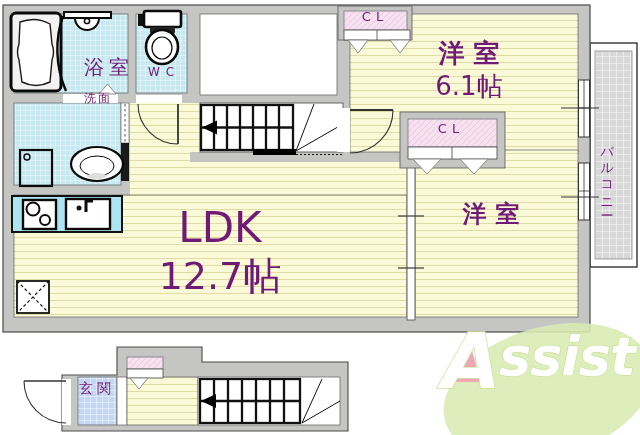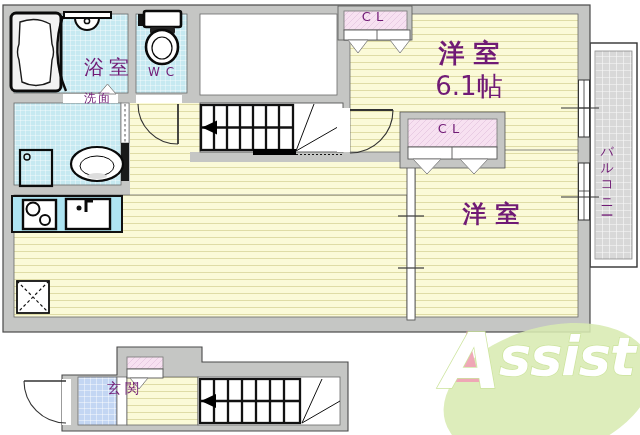--- a/index.html
+++ b/index.html
@@ -14,21 +14,21 @@
   .lbl-wash{left:14px;top:88px;width:88px;font-size:12px;letter-spacing:2px;line-height:20px;margin-left:40px;}
   .lbl-cl1{left:342px;top:9px;width:66px;font-size:13px;letter-spacing:5px;}
   .lbl-cl2{left:404px;top:121px;width:94px;font-size:13px;letter-spacing:5px;}
   .lbl-room1{left:390px;top:37px;width:158px;font-size:26px;line-height:33px;}
   .lbl-room2{left:412px;top:199px;width:158px;font-size:24px;line-height:31px;}
   .lbl-ldk{left:112px;top:203px;width:216px;font-size:42px;line-height:49px;}
   .lbl-ldk .size{font-size:38px;}
   .lbl-room1 .name,.lbl-room2 .name{letter-spacing:9px;text-indent:9px;font-weight:bold;}
   .lbl-balcony{left:599px;top:109px;height:130px;font-size:13px;letter-spacing:3px;
     writing-mode:vertical-rl;}
-  .lbl-entrance{left:72px;top:380px;width:50px;font-size:14px;letter-spacing:4px;padding-left:28px;}
+  .lbl-entrance{left:72px;top:380px;width:50px;font-size:14px;letter-spacing:4px;}
 </style>
 </head>
 <body>
 
 <div id="stage">
 <svg id="plan-svg" width="640" height="435" viewBox="0 0 640 435">
   <defs>
     <pattern id="floorP" width="8" height="7" patternUnits="userSpaceOnUse">
       <rect width="8" height="7" fill="#fbfad8"></rect>
       <line x1="0" y1="6.5" x2="8" y2="6.5" stroke="#dfdca6" stroke-width="1"></line>
@@ -217,15 +217,19 @@
 </div>
 <div class="lbl lbl-cl1">CL</div>
 <div class="lbl lbl-cl2">CL</div>
 <div class="lbl lbl-room1">
   <div class="name">洋室</div>
   <div class="size">6.1帖</div>
 </div>
 <div class="lbl lbl-room2">
   <div class="name">洋室</div>
 </div>
+<div class="lbl lbl-ldk">
+  <div>LDK</div>
+  <div class="size">12.7帖</div>
+</div>
 <div class="lbl lbl-balcony">バルコニー</div>
 <div class="lbl lbl-entrance">玄関</div>
 </div>
 
 </body></html>

